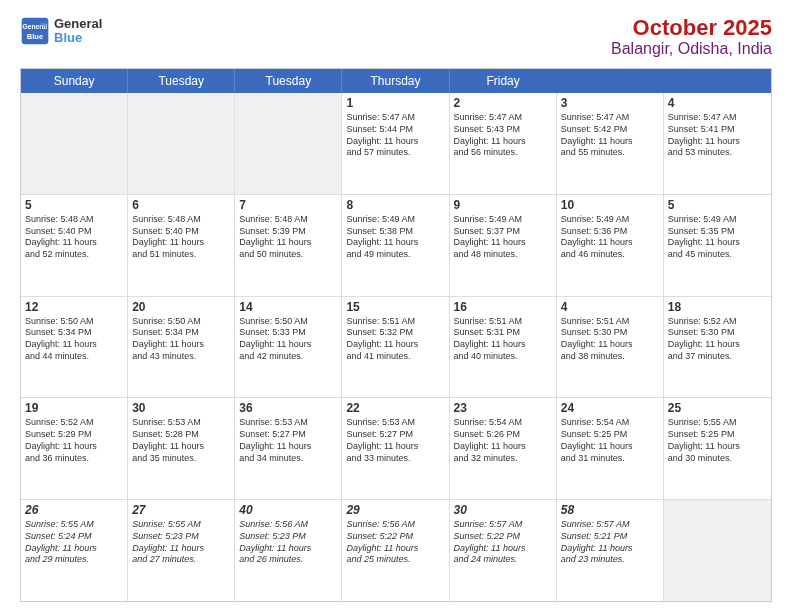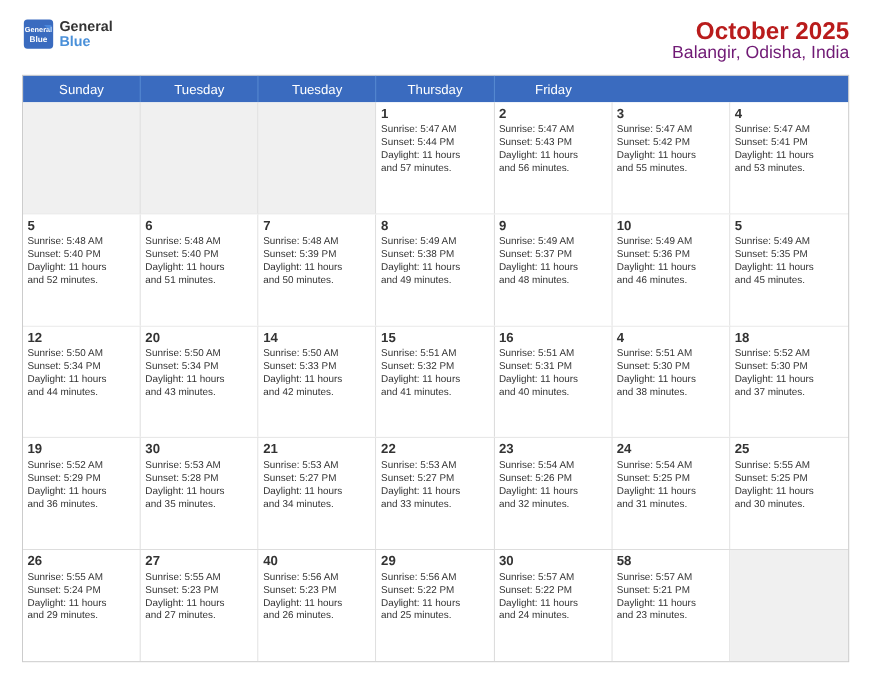--- a/index.html
+++ b/index.html
@@ -79,21 +79,21 @@
       flex: 1;
       display: flex;
       flex-direction: column;
     }
     .cal-row {
       flex: 1;
       display: grid;
       grid-template-columns: repeat(7, 1fr);
       border-bottom: 1px solid #ddd;
     }
-    .cal-row:last-child { border-bottom: none; }
+    .cal-row:last-child { border-bottom: none; font-style: italic; }
     .cal-cell {
       padding: 3px 4px;
       border-right: 1px solid #ddd;
       font-size: 9.5px;
       color: #333;
       background: #fff;
       vertical-align: top;
       min-height: 0;
     }
     .cal-cell:last-child { border-right: none; }
@@ -287,21 +287,21 @@
 and 36 minutes.</div>
           </div>
           <div class="cal-cell">
             <span class="day-num">30</span>
             <div class="cell-text" style="white-space: pre-line;">Sunrise: 5:53 AM
 Sunset: 5:28 PM
 Daylight: 11 hours
 and 35 minutes.</div>
           </div>
           <div class="cal-cell">
-            <span class="day-num">21</span>
+            <span class="day-num">36</span>
             <div class="cell-text" style="white-space: pre-line;">Sunrise: 5:53 AM
 Sunset: 5:27 PM
 Daylight: 11 hours
 and 34 minutes.</div>
           </div>
           <div class="cal-cell">
             <span class="day-num">22</span>
             <div class="cell-text" style="white-space: pre-line;">Sunrise: 5:53 AM
 Sunset: 5:27 PM
 Daylight: 11 hours

